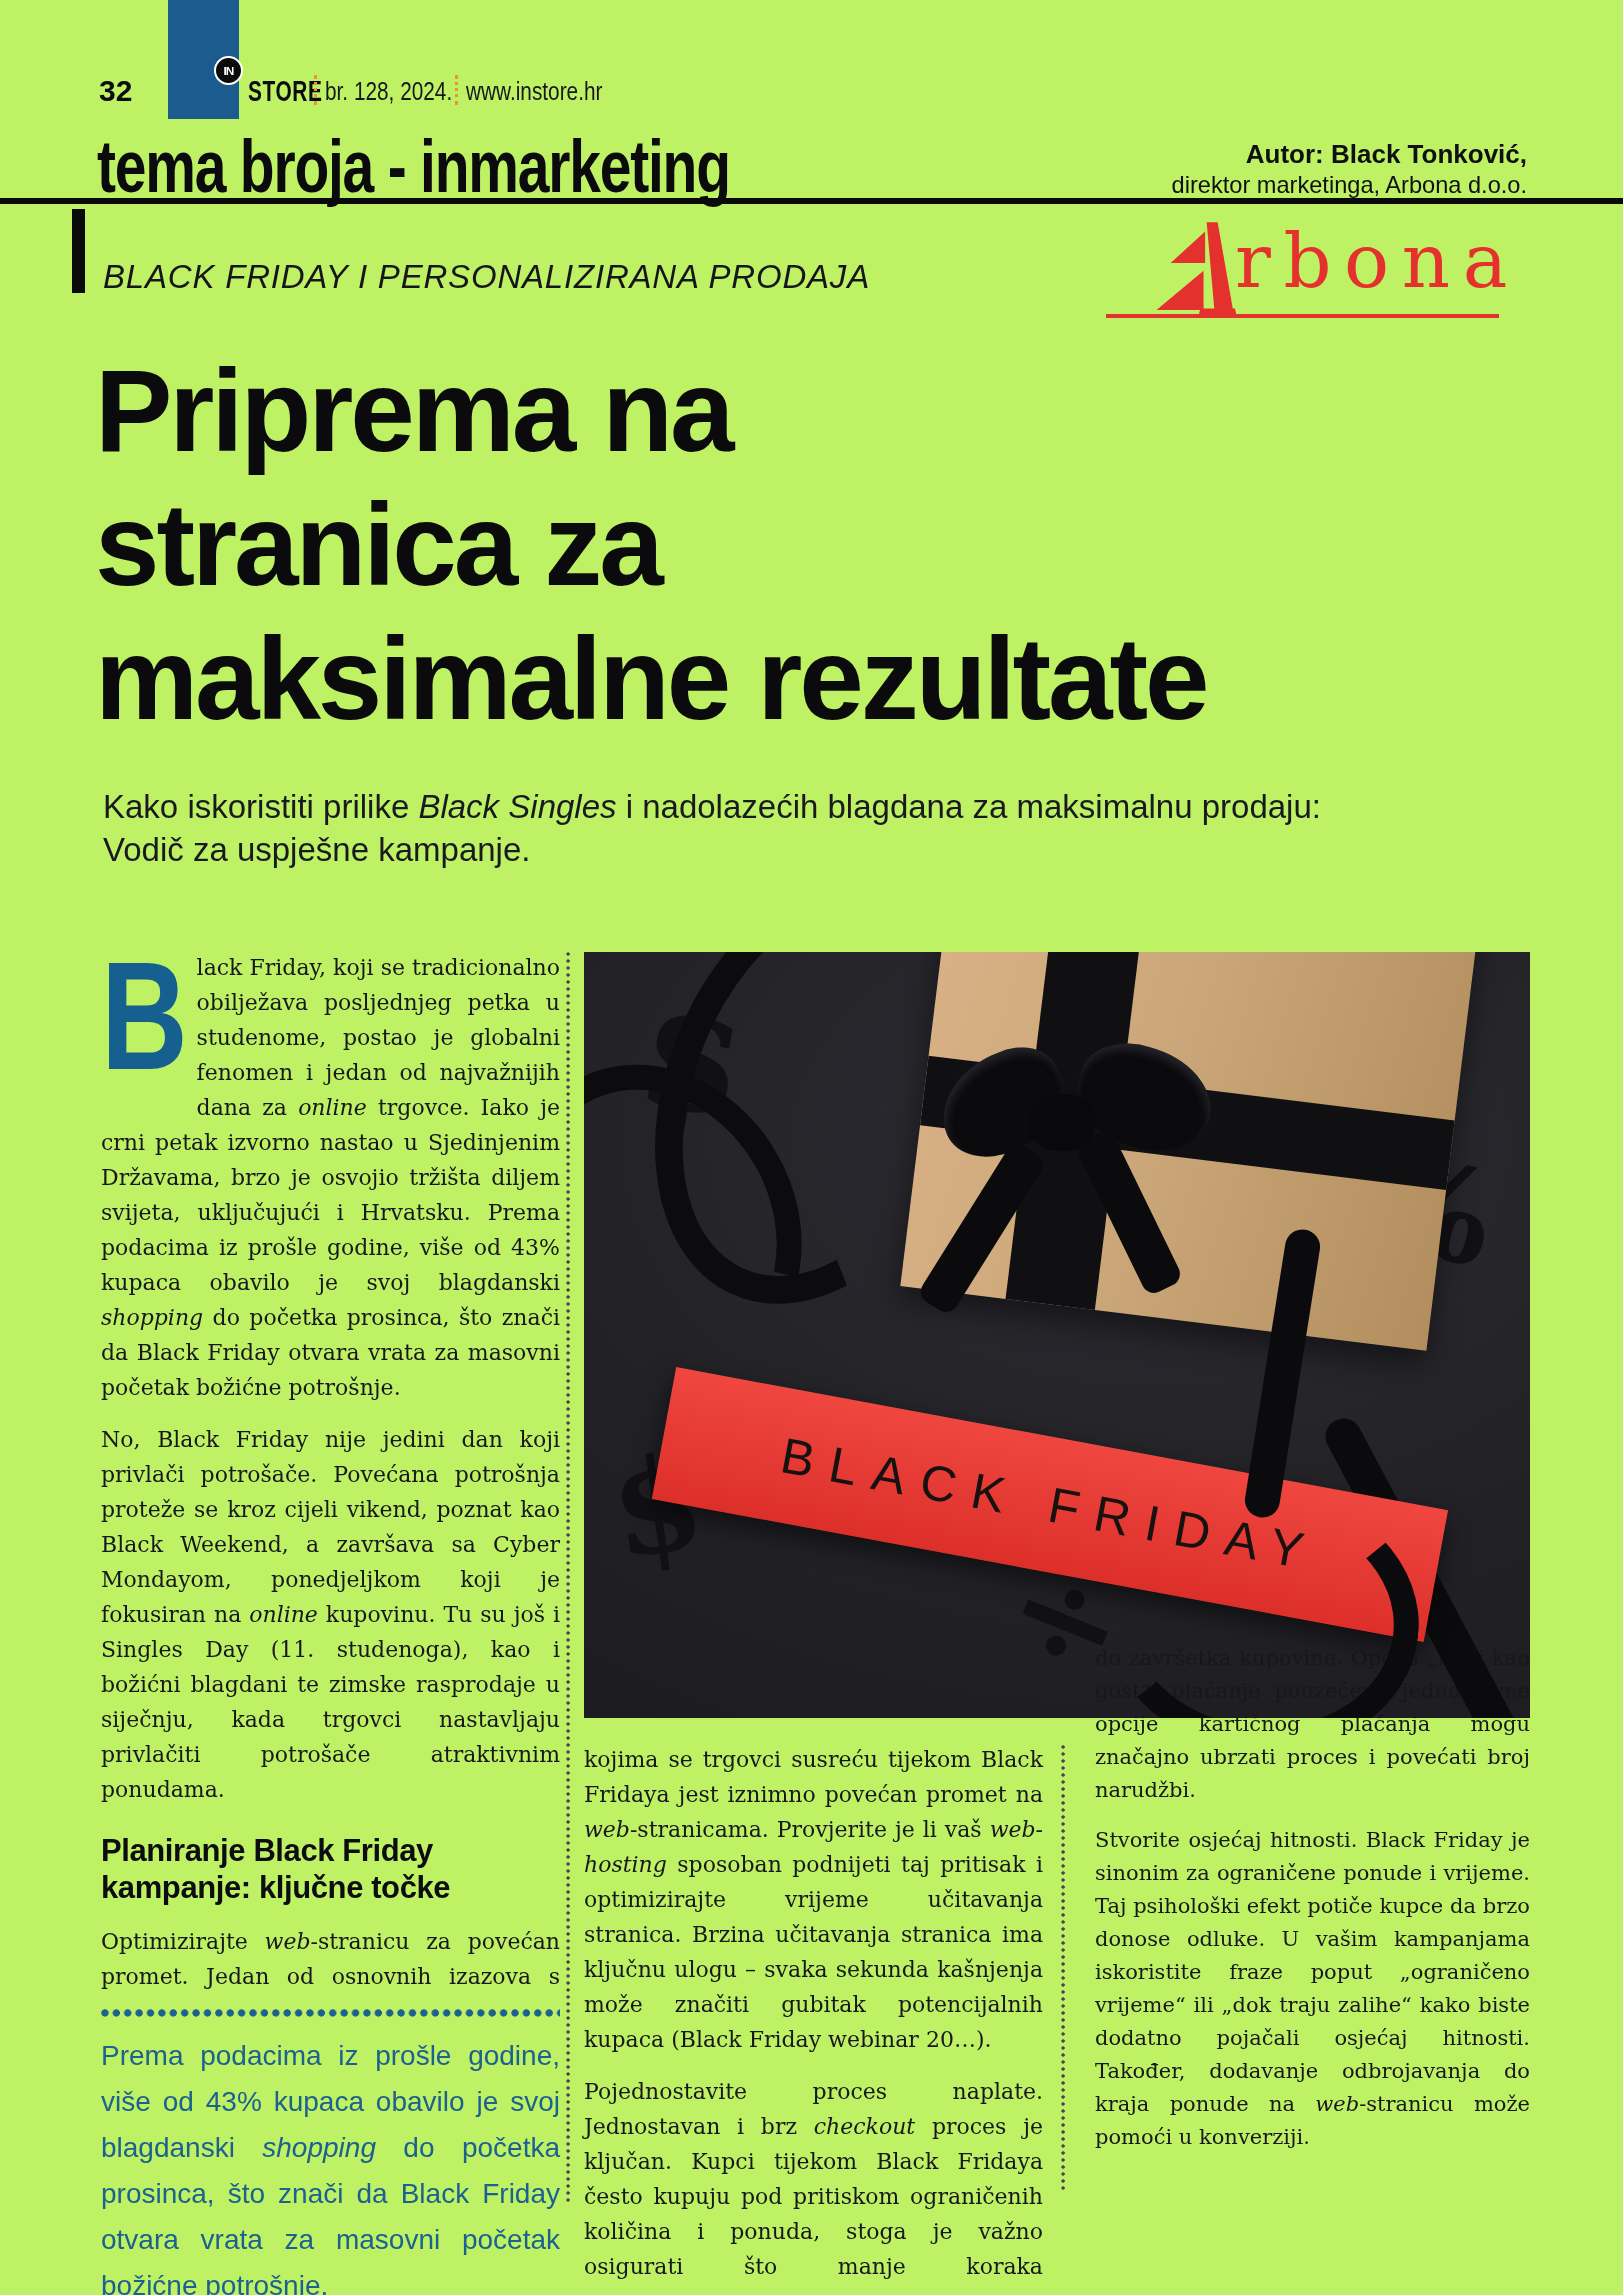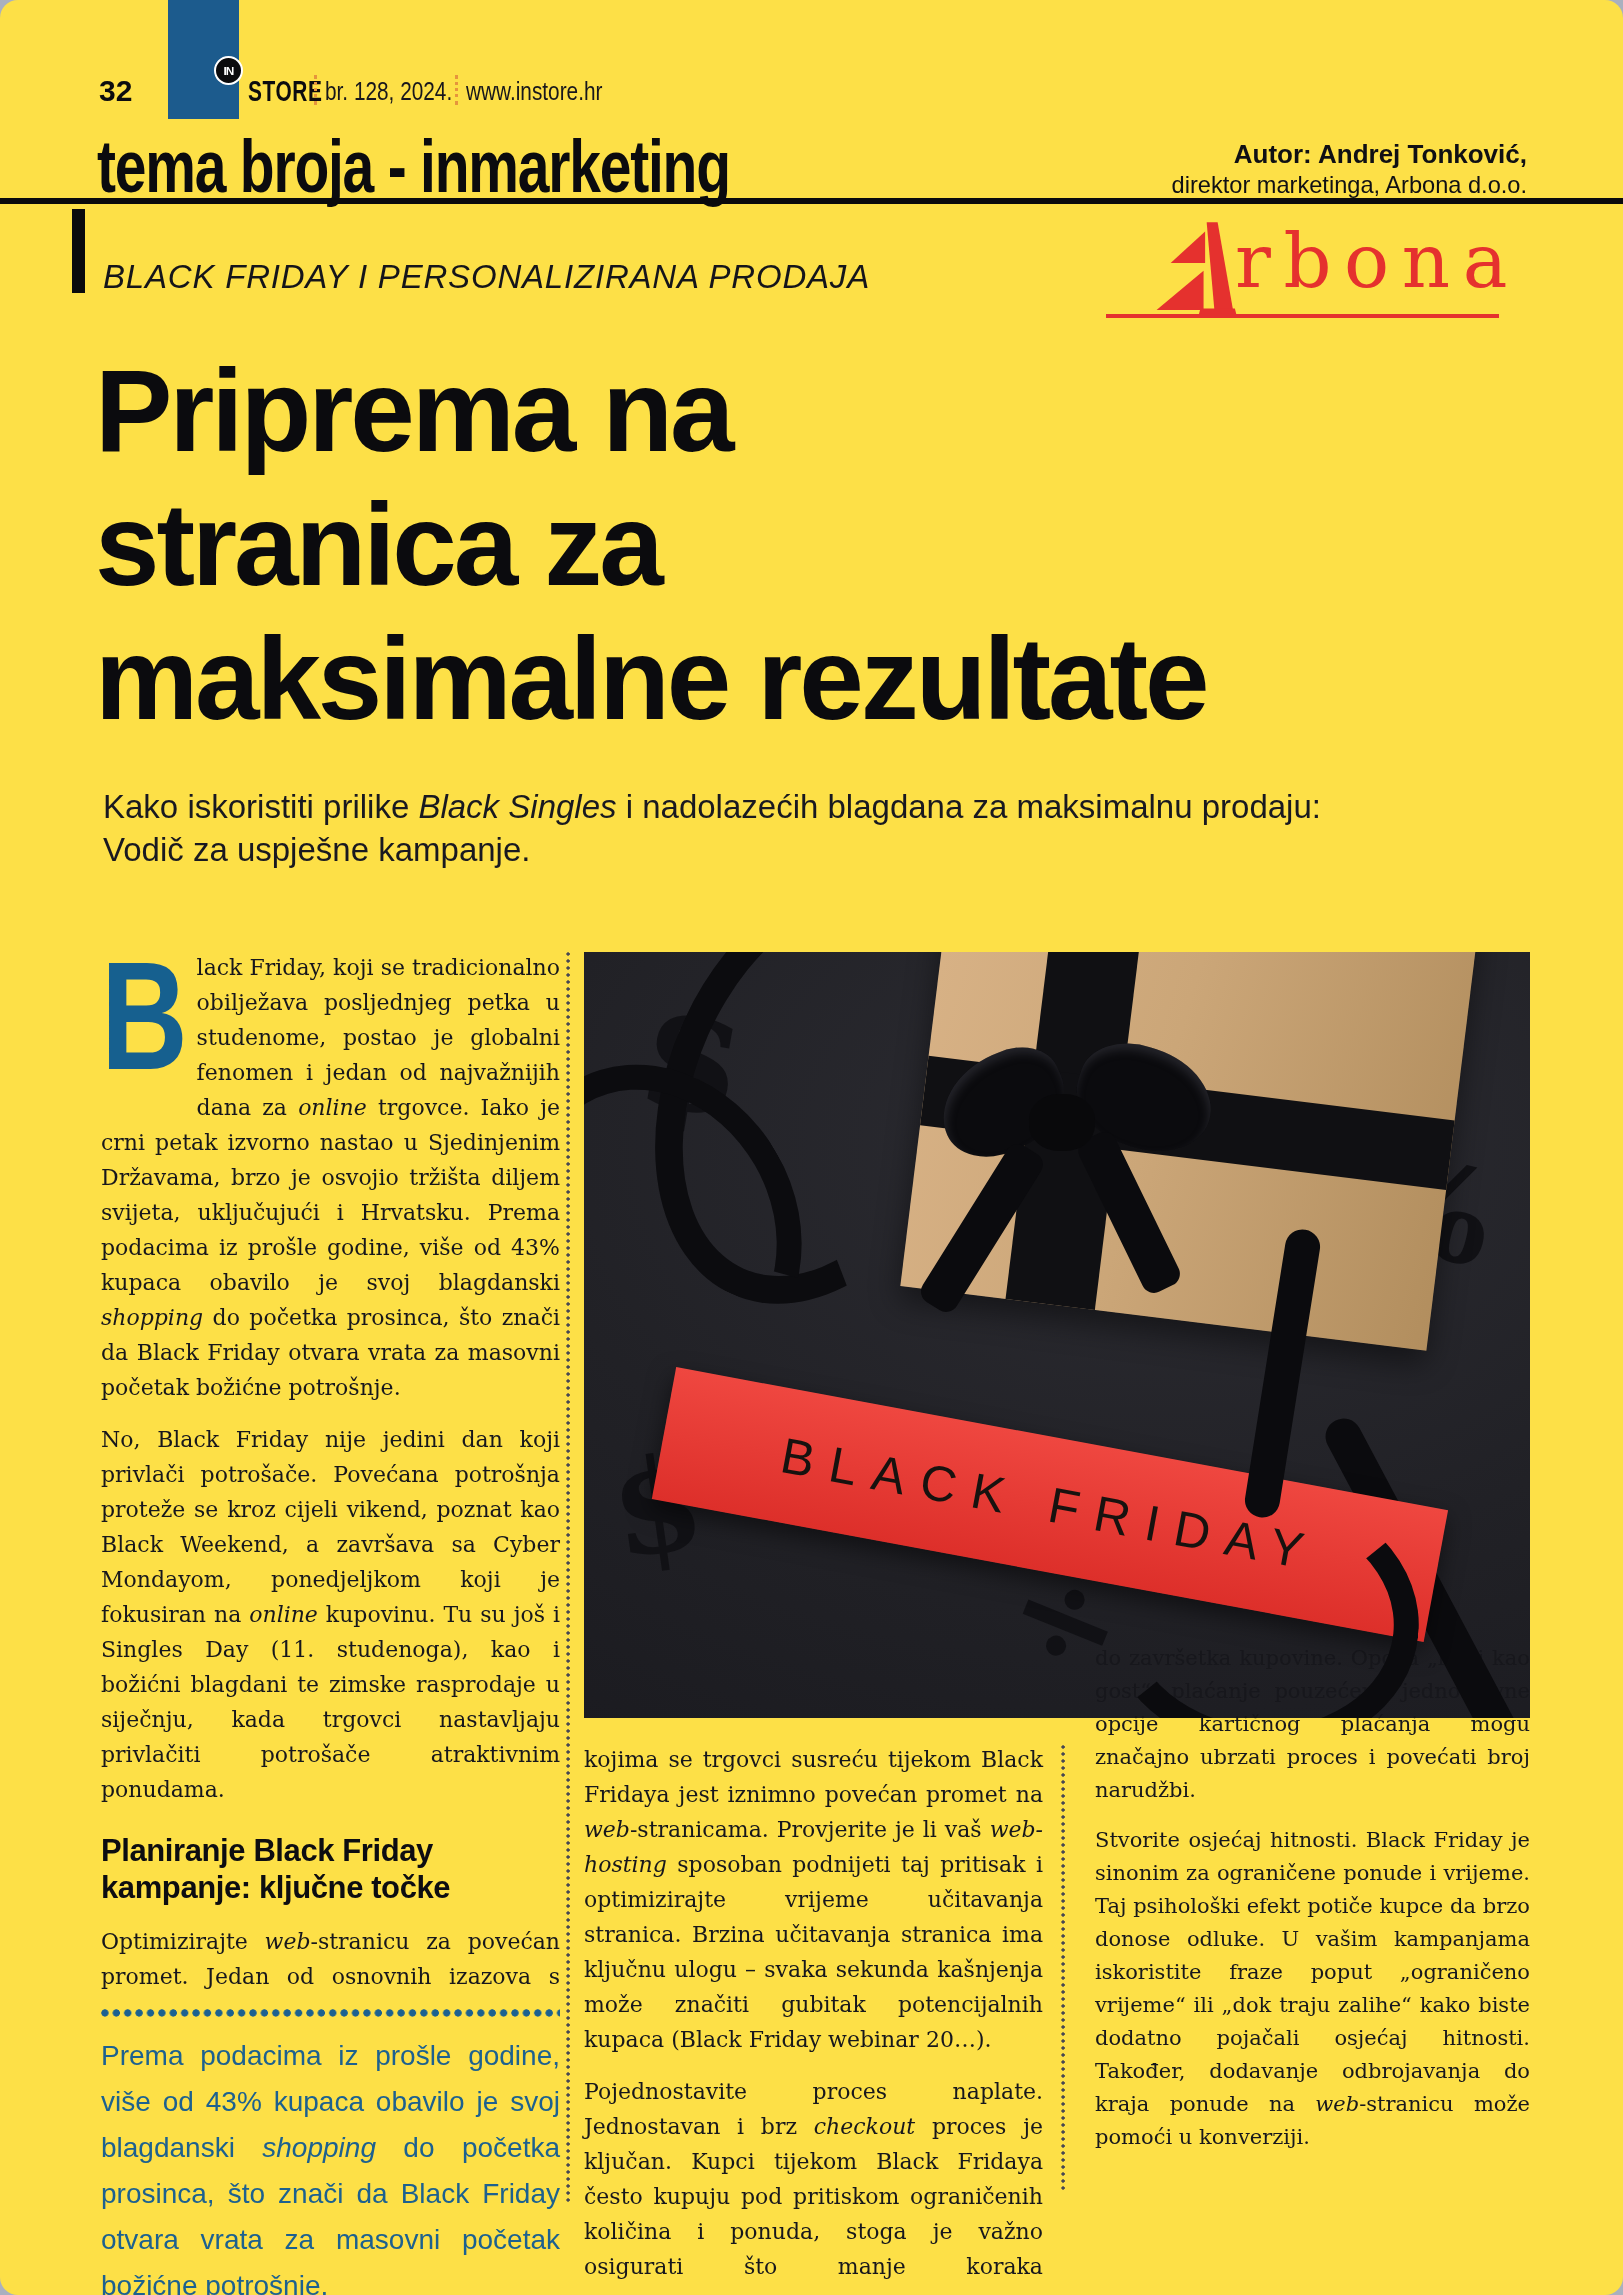--- a/index.html
+++ b/index.html
@@ -1,17 +1,17 @@
 <!DOCTYPE html>
 <html style="font-size:12.6px"><head>
 <meta charset="utf-8">
 <style>
   html,body{margin:0;padding:0;background:#aab0bf;}
-  .page{position:relative;width:1623px;height:2295px;background:#fde047;overflow:hidden;
-        font-family:"Liberation Sans",sans-serif;color:#101014;border-radius:18px;}
+  .page{position:relative;width:1623px;height:2295px;background:#bef264;overflow:hidden;
+        font-family:"Liberation Sans",sans-serif;color:#101014;}
 
   
   .hdr-pageno{position:absolute;left:99px;top:74px;font-size:30px;font-weight:bold;color:#0c0c0f;}
   .hdr-block{position:absolute;left:168px;top:0;width:71px;height:119px;background:#1c5b8d;}
   .in-circle{position:absolute;left:214px;top:56px;width:25px;height:25px;border-radius:50%;
              background:#0b0b0d;border:2.4px solid #ffffff;color:#fff;font-size:11.8px;font-weight:bold;
              display:flex;align-items:center;justify-content:center;letter-spacing:-0.8px;}
   .hdr-store{position:absolute;left:248px;top:75px;font-size:29px;font-weight:bold;color:#0c0c0f;
              transform:scaleX(0.72);transform-origin:0 0;white-space:nowrap;letter-spacing:0.8px;}
   .hdr-vdots{position:absolute;top:75px;height:30px;width:0;border-left:3.9px dotted #e6953c;}
@@ -93,21 +93,21 @@
   <div class="hdr-block"></div>
   <div class="in-circle">IN</div>
   <div class="hdr-store">STORE</div>
   <div class="hdr-vdots" style="left:314px;"></div>
   <div class="hdr-issue" style="left:325px;">br. 128, 2024.</div>
   <div class="hdr-vdots" style="left:455px;"></div>
   <div class="hdr-site" style="left:466px;">www.instore.hr</div>
 
   <div class="topic-heading">tema broja - inmarketing</div>
   <div class="author">
-    <div class="author-name">Autor: Andrej Tonković,</div>
+    <div class="author-name">Autor: Black Tonković,</div>
     <div class="author-role">direktor marketinga, Arbona d.o.o.</div>
   </div>
   <div class="rule"></div>
   <div class="tab-bar"></div>
   <div class="kicker">BLACK FRIDAY I PERSONALIZIRANA PRODAJA</div>
 
   <div class="brand">
     <svg class="brand-a" width="94" height="96" viewBox="0 0 120 122">
       <polygon points="80,0 94,0 114,114 90,114" fill="#e5312e"></polygon>
       <polygon points="70,118 118,118 116,110 72,110" fill="#e5312e"></polygon>

